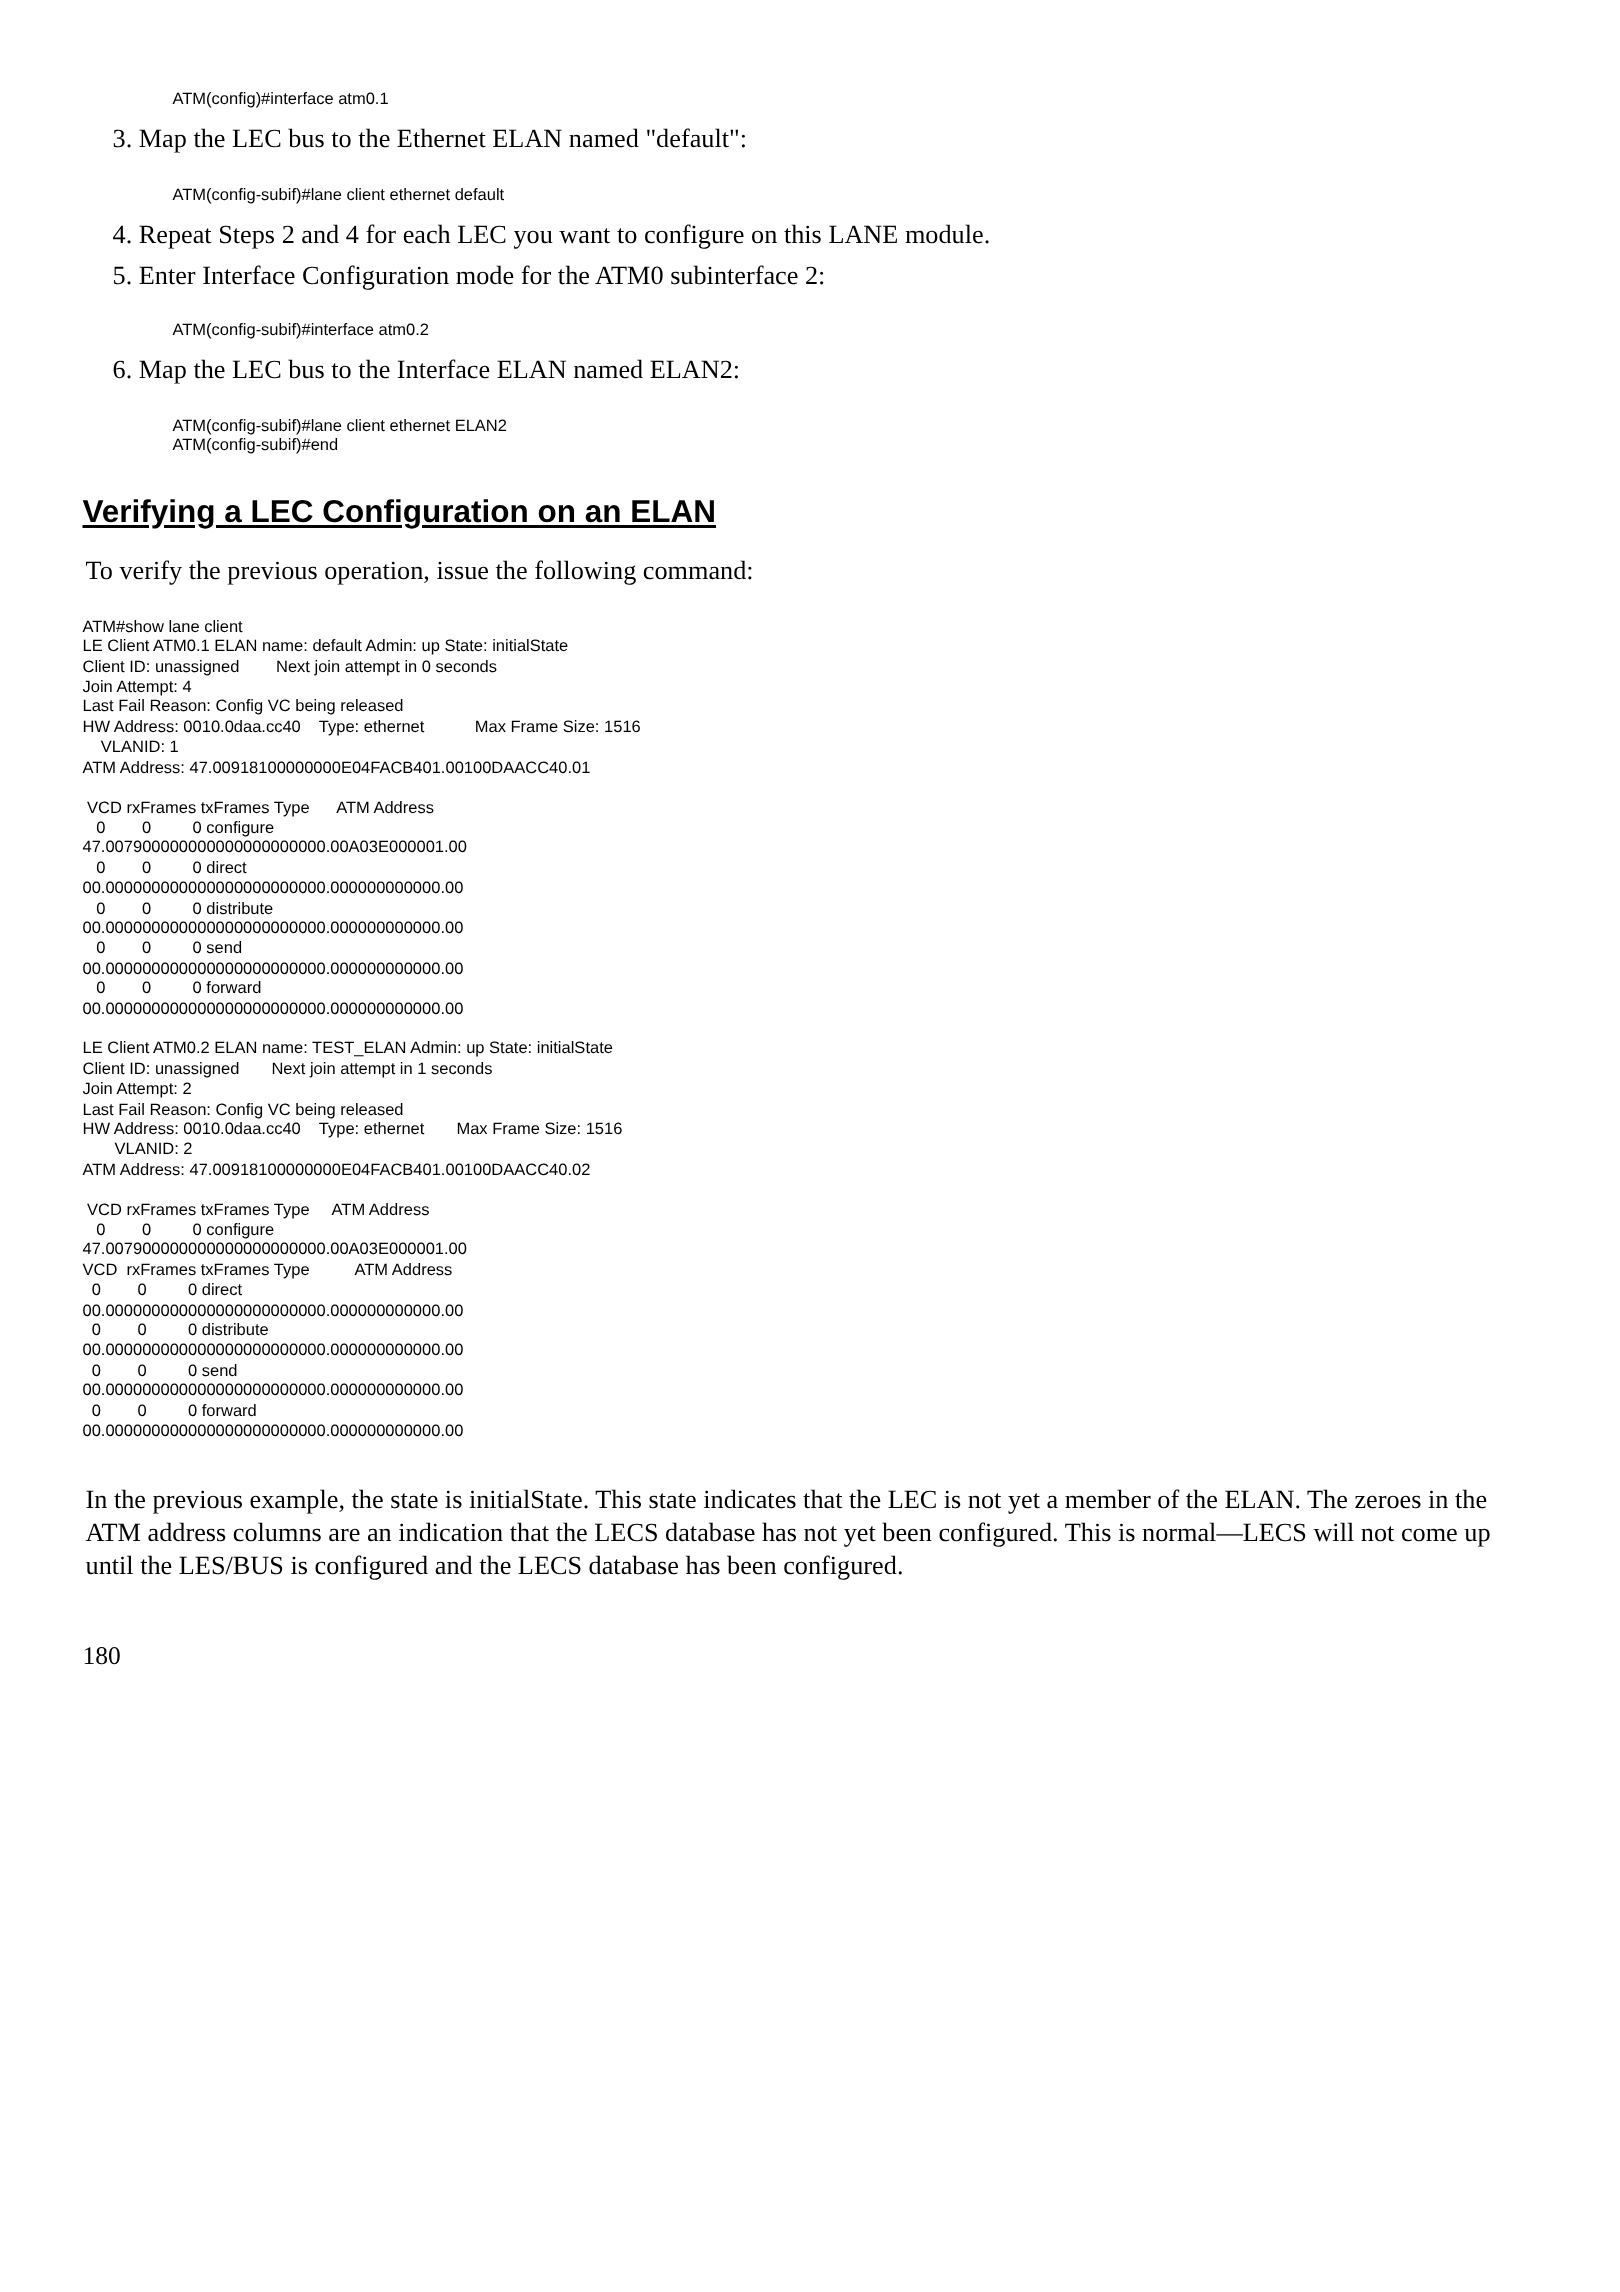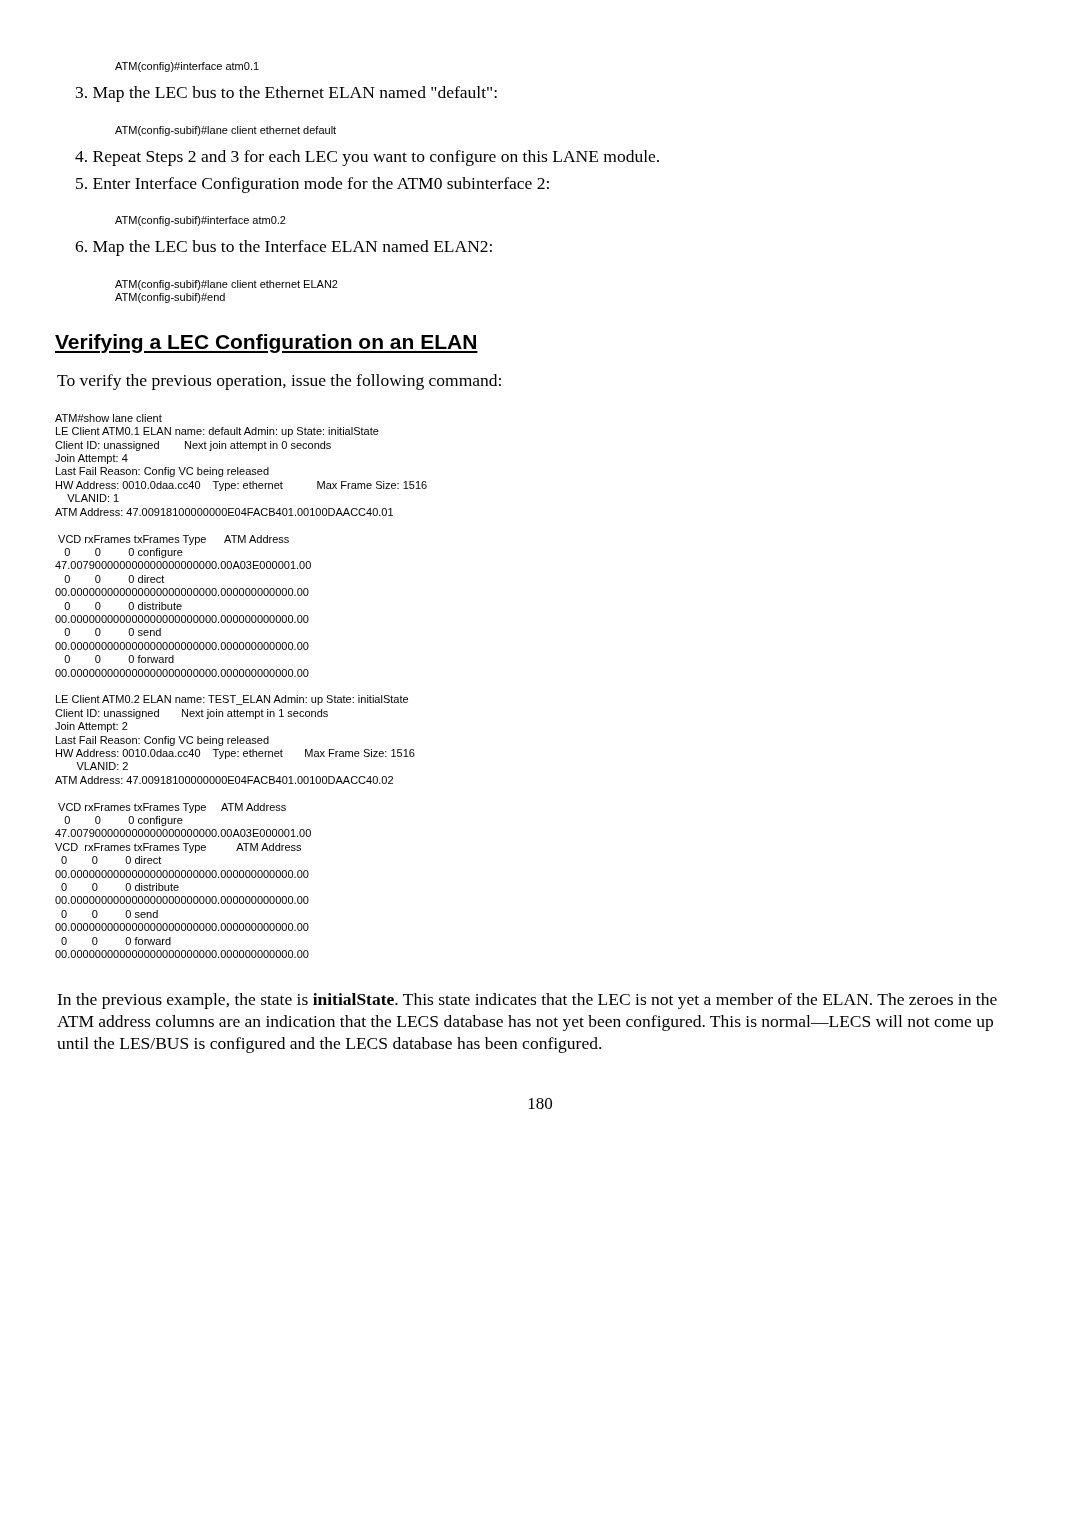--- a/index.html
+++ b/index.html
@@ -32,37 +32,36 @@
     font-family: Arial, Helvetica, sans-serif;
     font-weight: bold;
     font-size: 21px;
     margin: 24px 0 14px 0;
     text-decoration: underline;
   }
   p.body {
     margin: 10px 2px;
   }
   .page-num {
-    text-align: center;
     font-family: "Times New Roman", Times, serif;
     font-size: 17px;
     margin-top: 38px;
   }
-  .bold { font-weight: bold; }
+  .bold { font-weight: normal; }
 </style>
 </head>
 <body>
 
 <div class="code-block indent-code">ATM(config)#interface atm0.1</div>
 
 <div class="step">3.&nbsp;<span>Map the LEC bus to the Ethernet ELAN named "default":</span></div>
 
 <div class="code-block indent-code">ATM(config-subif)#lane client ethernet default</div>
 
-<div class="step">4.&nbsp;<span>Repeat Steps 2 and 3 for each LEC you want to configure on this LANE module.</span></div>
+<div class="step">4.&nbsp;<span>Repeat Steps 2 and 4 for each LEC you want to configure on this LANE module.</span></div>
 
 <div class="step">5.&nbsp;<span>Enter Interface Configuration mode for the ATM0 subinterface 2:</span></div>
 
 <div class="code-block indent-code">ATM(config-subif)#interface atm0.2</div>
 
 <div class="step">6.&nbsp;<span>Map the LEC bus to the Interface ELAN named ELAN2:</span></div>
 
 <div class="code-block indent-code">ATM(config-subif)#lane client ethernet ELAN2
 ATM(config-subif)#end</div>
 

